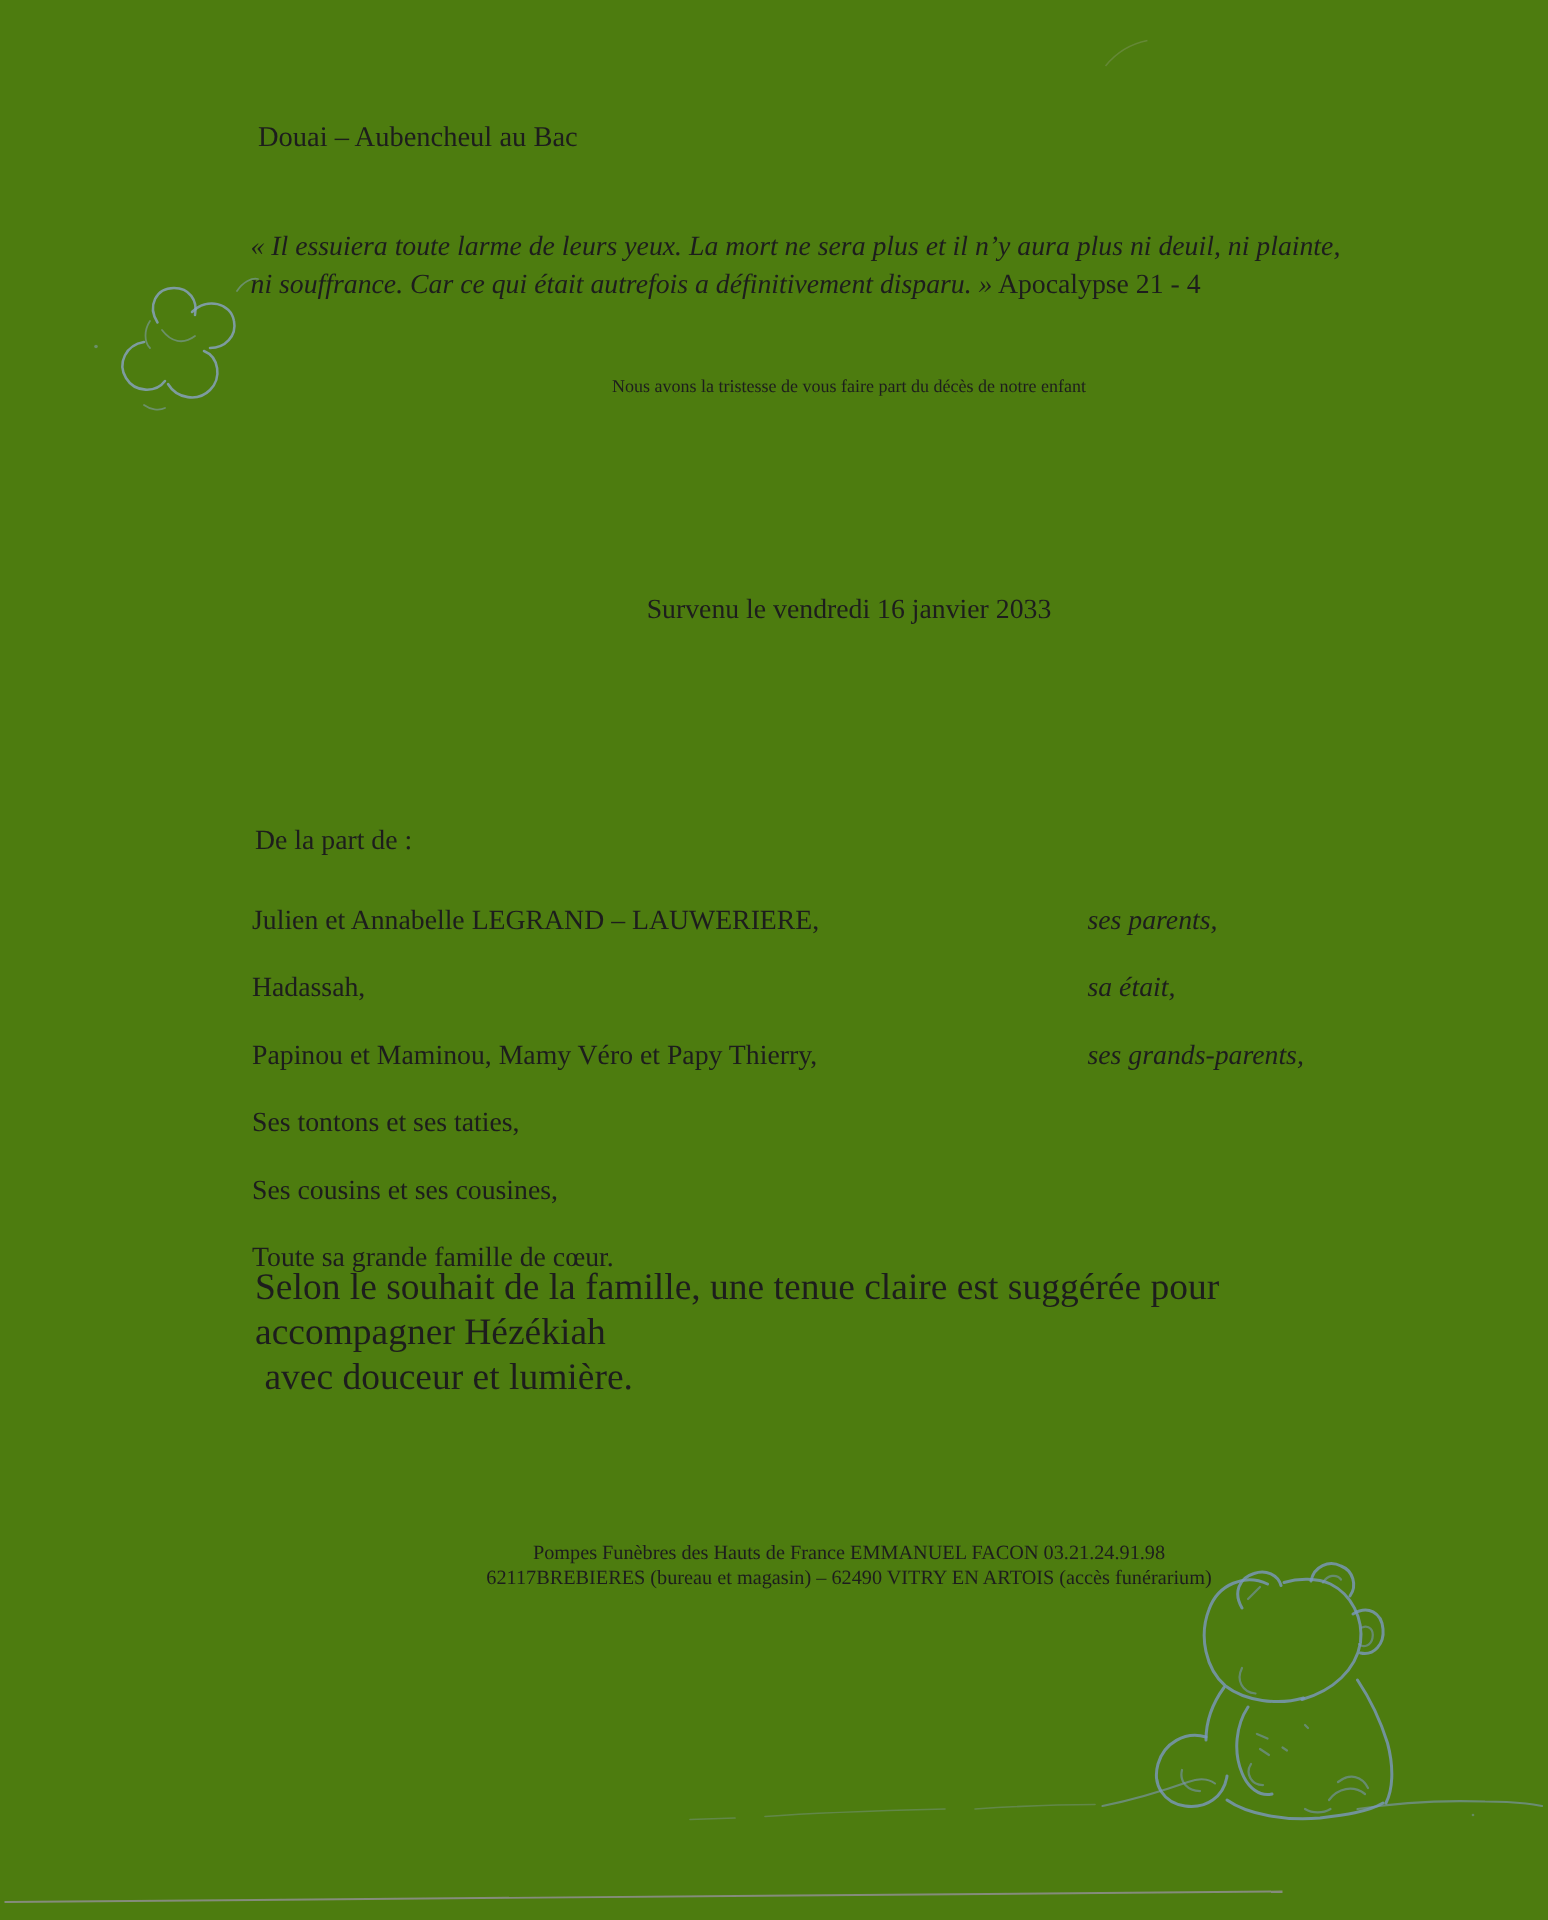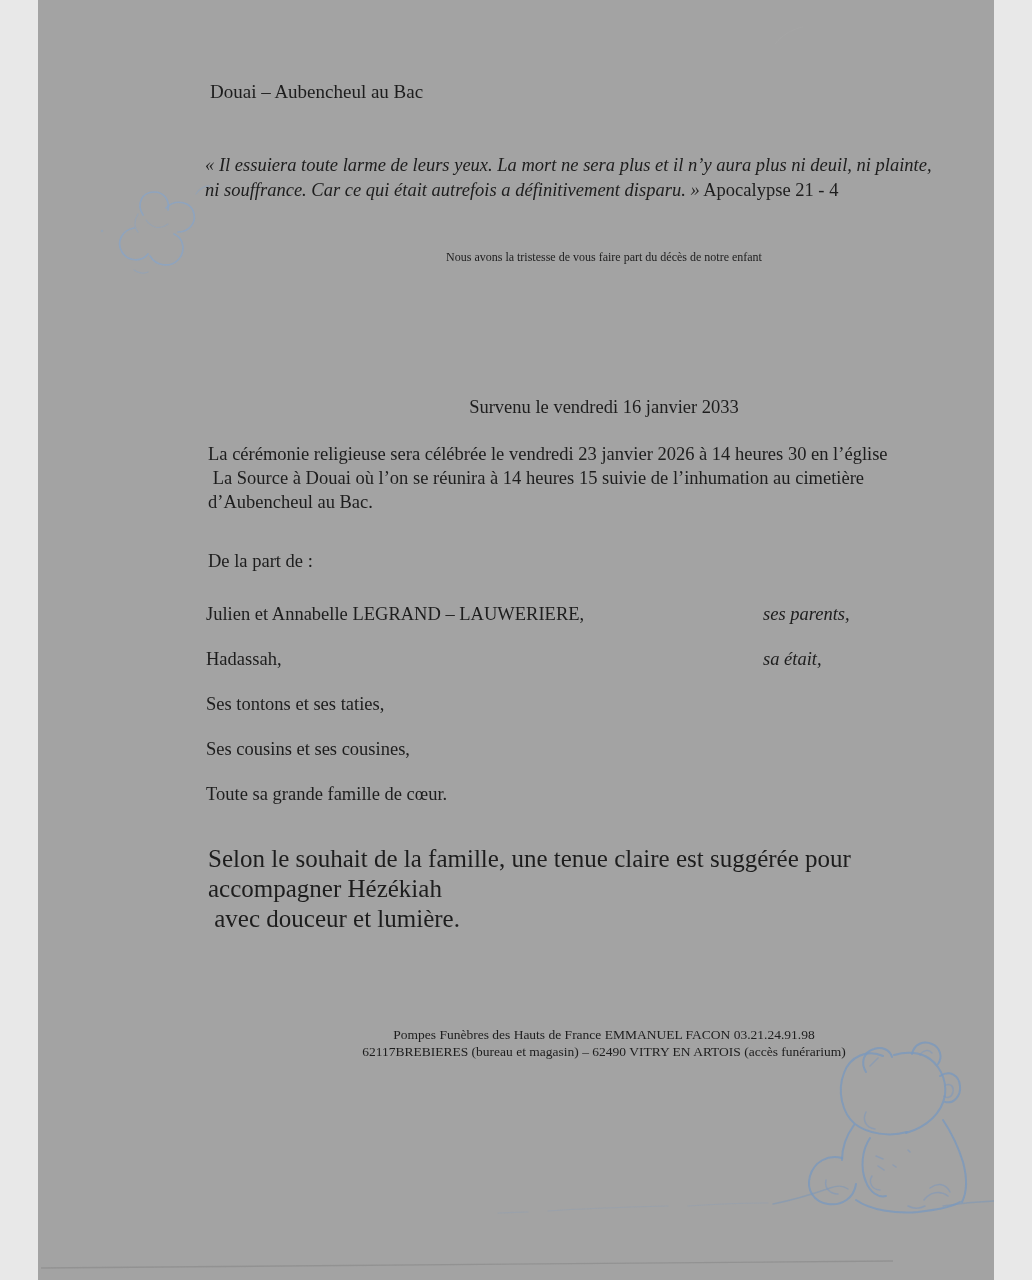--- a/index.html
+++ b/index.html
@@ -1,20 +1,20 @@
 <!DOCTYPE html>
 <html lang="fr"><head>
 <meta charset="utf-8">
 <style>
   html,body { margin:0; padding:0; background:#e8e8e8; }
   .page {
     position:relative;
-    width:956px; height:1280px;
+    width:1032px; height:1280px;
     margin:0 auto;
-    background:#a3a3a3;
+    background:#4d7c0f;
     font-family:"Liberation Serif","DejaVu Serif",serif;
     color:#1d1d1d;
     overflow:hidden;
   }
   .abs { position:absolute; }
   .pre { white-space:pre-line; }
   .centered { left:100px; width:932px; text-align:center; }
 
   #location   { left:172px; top:81px;  font-size:19px; }
   #quote      { left:167px; top:153px; width:812px; font-size:18.5px; font-style:italic; line-height:25px; }
@@ -71,33 +71,34 @@
     <path class="dd" d="M52,76 C58,86 72,88 80,80 C88,72 86,58 76,54"></path>
     <path class="dd2" d="M48,40 C54,48 62,50 70,44"></path>
     <path class="dd2" d="M40,34 C36,40 36,48 40,52"></path>
     <path class="dd2" d="M98,14 C102,8 108,5 112,6"></path>
     <circle cx="4" cy="51" r="1.2" fill="#8aa4c4" opacity="0.5"></circle>
     <path class="dd2" d="M36,90 c4,3 10,4 14,2"></path>
   </svg>
 
   <div id="intro" class="abs centered">Nous avons la tristesse de vous faire part du décès de notre enfant</div>
   <div id="date-line" class="abs centered">Survenu le vendredi 16 janvier 2033</div>
-  <div id="ceremony" class="abs pre">La cérémonie religieuse sera célébrée le vendredi 23 janvier 2026 à 14 heures 30 en l’église
-&nbsp;La Source à Douai où l’on se réunira à 14 heures 15 suivie de l’inhumation au cimetière
-d’Aubencheul au Bac.</div>
 
   <div id="from-heading" class="abs">De la part de :</div>
   <div id="family" class="abs">
     <div class="family-row">
       <span class="family-name">Julien et Annabelle LEGRAND – LAUWERIERE,</span>
       <span class="family-role">ses parents,</span>
     </div>
     <div class="family-row">
       <span class="family-name">Hadassah,</span>
       <span class="family-role">sa était,</span>
+    </div>
+    <div class="family-row">
+      <span class="family-name">Papinou et Maminou, Mamy Véro et Papy Thierry,</span>
+      <span class="family-role">ses grands-parents,</span>
     </div>
     <div class="family-row">
       <span class="family-name">Ses tontons et ses taties,</span>
       <span class="family-role"></span>
     </div>
     <div class="family-row">
       <span class="family-name">Ses cousins et ses cousines,</span>
       <span class="family-role"></span>
     </div>
     <div class="family-row">

